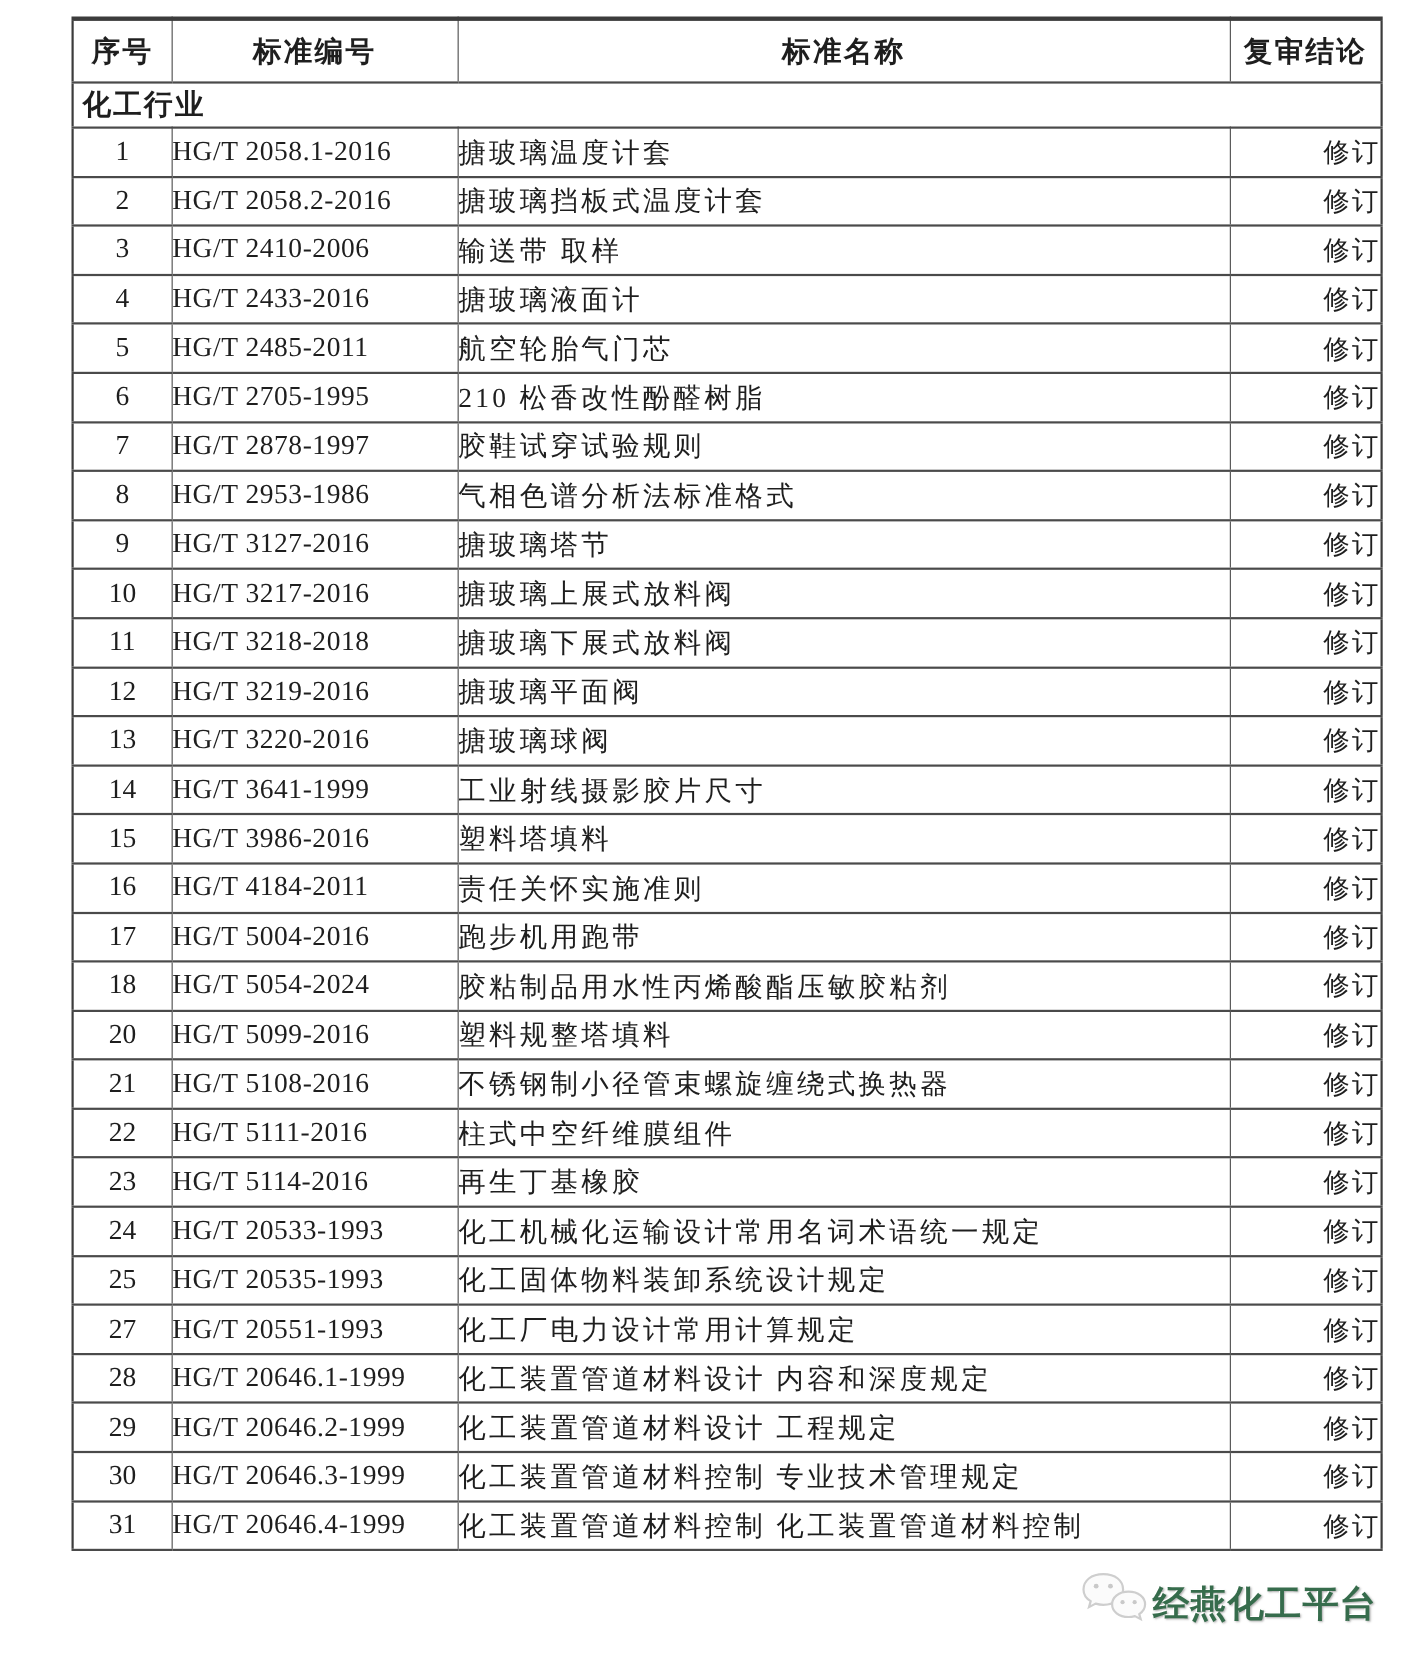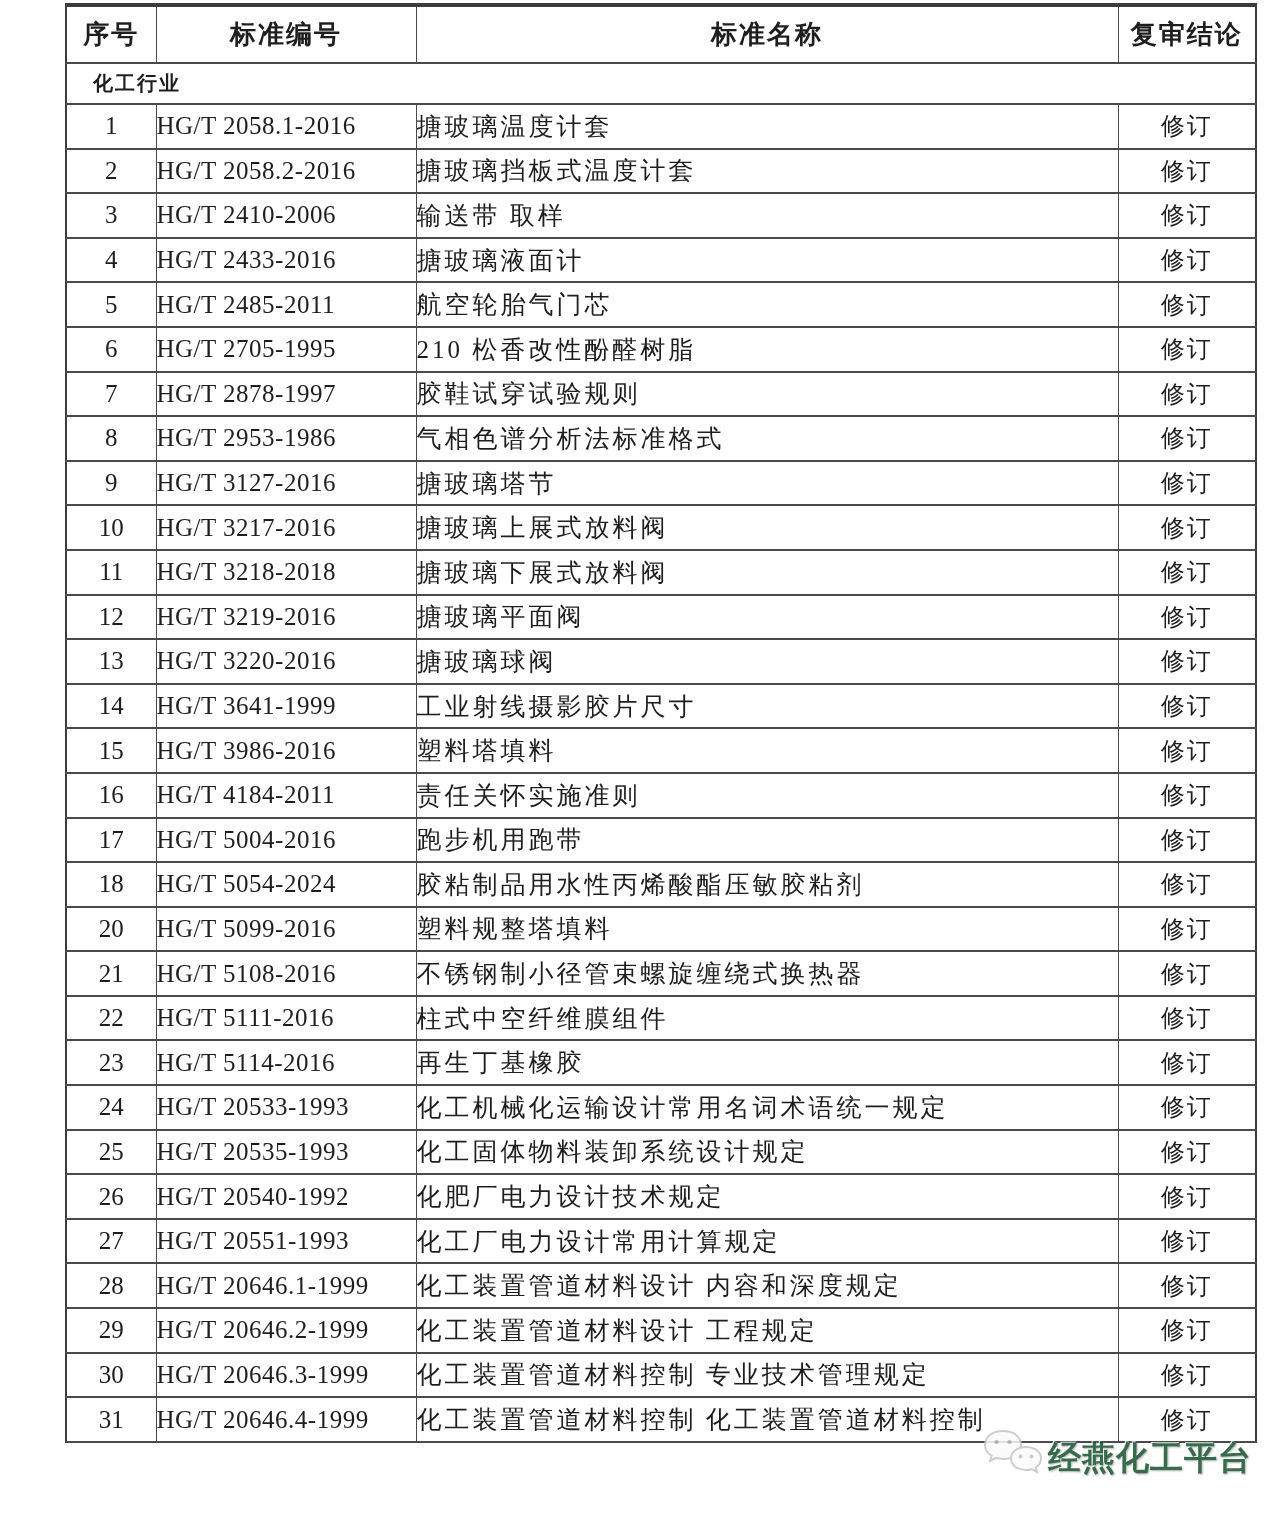--- a/index.html
+++ b/index.html
@@ -4,21 +4,21 @@
 <style>
   html,body { margin:0; padding:0; }
   body {
     width:1280px; height:1519px;
     background:#ffffff;
     position:relative;
     overflow:hidden;
     font-family:"Liberation Serif","DejaVu Serif",serif;
     color:#1e1e1e;
   }
-  .table-wrap { position:absolute; left:65px; top:3px; }
+  .table-wrap { position:absolute; left:65px; top:15px; }
   table.standards {
     border-collapse:collapse;
     table-layout:fixed;
     width:1190px;
     border:2px solid #3c3c3c;
     border-top-width:4px;
   }
   table.standards th, table.standards td {
     border:1px solid #4a4a4a;
     border-top-width:2px;
@@ -39,30 +39,30 @@
     font-family:"Liberation Sans","DejaVu Sans",sans-serif;
     font-weight:bold;
     font-size:26px;
     text-align:center;
     letter-spacing:2px;
   }
   tr.section-row td {
     height:41px;
     font-family:"Liberation Sans","DejaVu Sans",sans-serif;
     font-weight:bold;
-    font-size:20px;
+    font-size:26px;
     text-align:left;
-    padding-left:26px;
+    padding-left:8px;
     letter-spacing:2px;
   }
   tr.data-row { height:44.6px; }
   td.idx  { text-align:center; font-size:25px; }
   td.code { text-align:left; padding-left:13px; font-size:25px; letter-spacing:0.5px;margin-left:40px; }
   td.name { text-align:left; padding-left:17px; font-size:25px; letter-spacing:3px; }
-  td.concl{ text-align:center; font-size:24px; letter-spacing:2px; }
+  td.concl{ text-align:right; font-size:24px; letter-spacing:2px; }
 
   .watermark {
     position:absolute;
     left:982px; top:1426px;
     width:285px; height:64px;
     display:flex;
     align-items:center;
     gap:4px;
     opacity:0.85;
     pointer-events:none;
@@ -241,26 +241,20 @@
           <td class="name">化工机械化运输设计常用名词术语统一规定</td>
           <td class="concl">修订</td>
         </tr>
         <tr class="data-row">
           <td class="idx">25</td>
           <td class="code">HG/T 20535-1993</td>
           <td class="name">化工固体物料装卸系统设计规定</td>
           <td class="concl">修订</td>
         </tr>
         <tr class="data-row">
-          <td class="idx">26</td>
-          <td class="code">HG/T 20540-1992</td>
-          <td class="name">化肥厂电力设计技术规定</td>
-          <td class="concl">修订</td>
-        </tr>
-        <tr class="data-row">
           <td class="idx">27</td>
           <td class="code">HG/T 20551-1993</td>
           <td class="name">化工厂电力设计常用计算规定</td>
           <td class="concl">修订</td>
         </tr>
         <tr class="data-row">
           <td class="idx">28</td>
           <td class="code">HG/T 20646.1-1999</td>
           <td class="name">化工装置管道材料设计  内容和深度规定</td>
           <td class="concl">修订</td>

